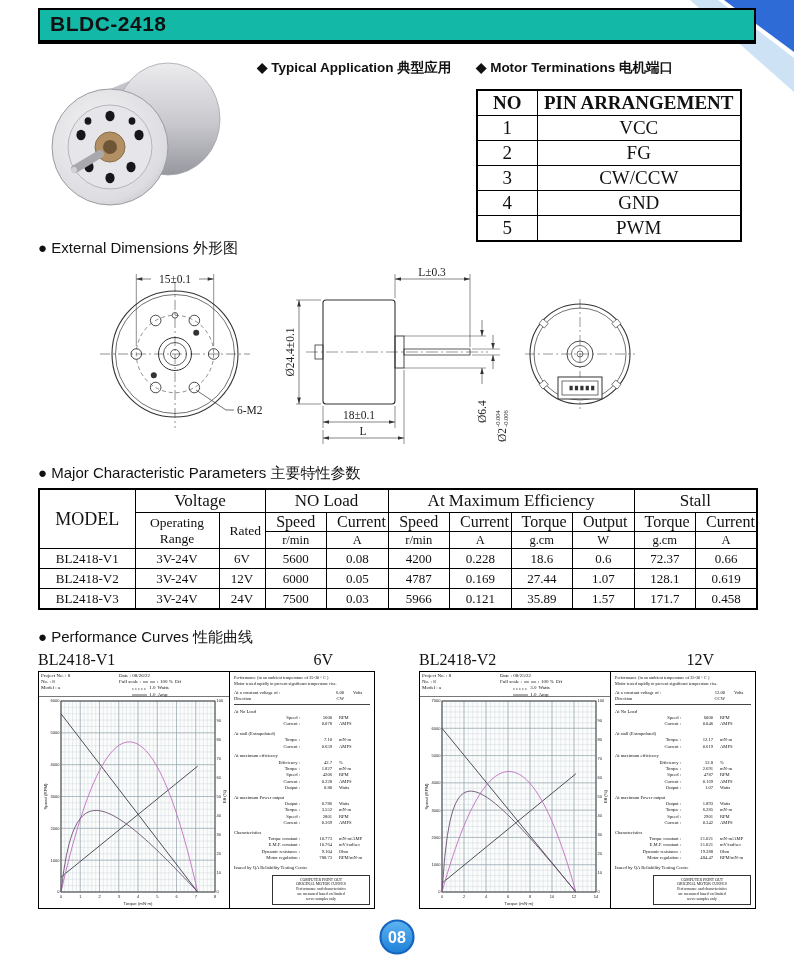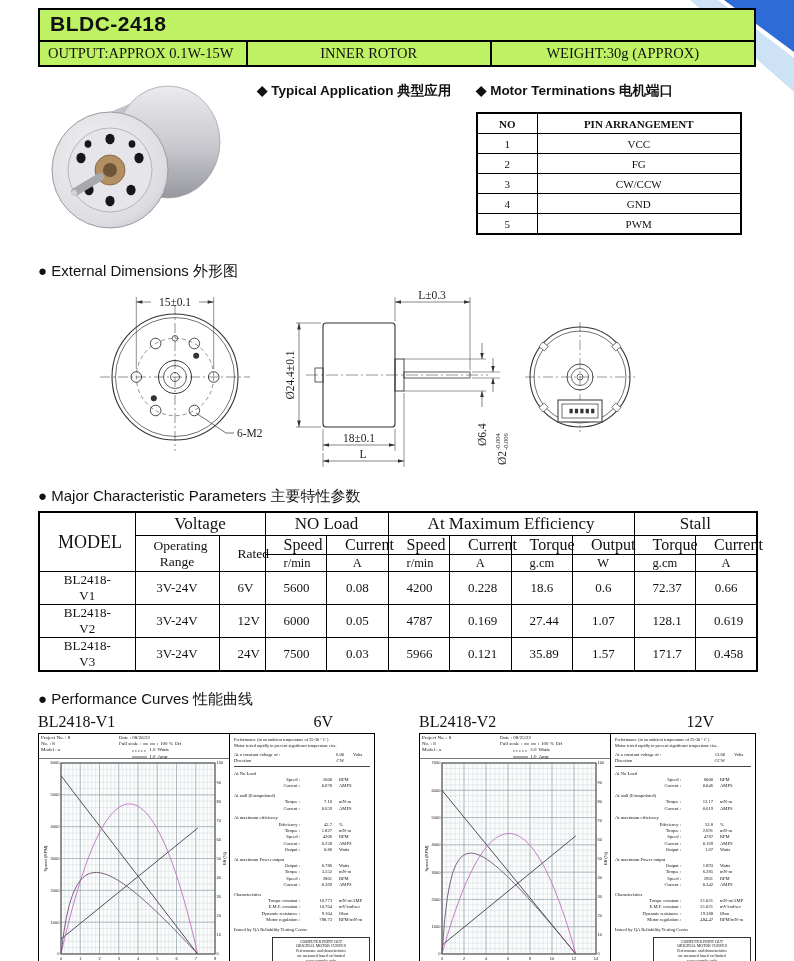--- a/index.html
+++ b/index.html
@@ -2,49 +2,49 @@
 <html><head>
 <meta charset="utf-8">
 <style>
   html,body{margin:0;padding:0;background:#ffffff;}
   .page{position:relative;width:794px;height:961px;background:#fff;overflow:hidden;
         font-family:"Liberation Sans",sans-serif;color:#111;}
   .ribbon{position:absolute;top:0;right:0;}
   .content{position:absolute;left:38px;top:8px;width:718px;}
 
   
-  .hdr{border:2px solid #000;background:#bef264;}
+  .hdr{border:2px solid #000;background:#14b8a6;}
   .hdr-title{font-size:21px;font-weight:bold;letter-spacing:.5px;padding:2px 10px 4px;border-bottom:2px solid #000;}
   .hdr-row{display:flex;font-family:"Liberation Serif",serif;font-size:14.5px;}
   .hdr-cell{padding:3px 8px;box-sizing:border-box;}
   .hdr-cell.c1{width:207px;}
   .hdr-cell.c2{width:245px;border-left:2px solid #000;text-align:center;}
   .hdr-cell.c3{width:266px;border-left:2px solid #000;text-align:center;}
 
   
   .row2{display:flex;margin-top:13px;height:162px;}
   .photo-col{width:205px;}
   .apps-col{width:233px;padding-left:14px;box-sizing:border-box;}
   .pins-col{width:266px;}
   .sec2-head{font-size:13.5px;font-weight:bold;margin:2px 0 10px;}
   .app-list{list-style:none;margin:14px 0 0;padding:0;font-family:"Liberation Serif",serif;font-size:13.5px;line-height:21px;}
-  .pins-table{width:100%;border-collapse:collapse;margin-top:12px;font-family:"Liberation Serif",serif;font-size:11px;table-layout:fixed;}
+  .pins-table{width:100%;border-collapse:collapse;margin-top:12px;font-family:"Liberation Serif",serif;font-size:19px;table-layout:fixed;}
   .pins-table th,.pins-table td{border:1px solid #000;text-align:center;padding:1px 2px;height:17px;}
   .pins-table{border:2px solid #000;}
 
   
   .sec-head{font-size:15px;font-weight:normal;margin:0;}
   .dims-head{margin-top:20px;}
   .params-head{margin-top:8px;}
   .curves-head{margin-top:18px;}
 
   
   .params-table{width:718px;border-collapse:collapse;table-layout:fixed;margin-top:5px;
     font-family:"Liberation Serif",serif;text-align:center;}
-  .params-table th,.params-table td{border:1px solid #000;padding:0 18px;}
+  .params-table th,.params-table td{border:1px solid #000;padding:0 10px;}
   .params-table{border:2px solid #000;}
   .th-group{font-size:17px;font-weight:normal;height:22px;}
   .th-model{font-size:18px;font-weight:normal;text-align:center;}
   .th-sub{font-size:16px;font-weight:normal;height:18px;}
   .th-unit{font-size:12.5px;font-weight:normal;height:16px;}
   .th-op{font-size:13.5px;font-weight:normal;line-height:16px;}
   .params-table td{font-size:13px;height:19px;}
 
   
   .charts-row{display:flex;gap:44px;margin-top:4px;}
@@ -85,25 +85,20 @@
   <svg class="ribbon" width="130" height="95" viewBox="0 0 130 95">
     <polygon points="26,0 54,0 130,58 130,92" fill="#cde2f5"></polygon>
     <polygon points="60,0 130,0 130,52" fill="#2e6bd6"></polygon>
   </svg>
 
   <div class="content">
 
     
     <div class="hdr">
       <div class="hdr-title">BLDC-2418</div>
-      <div class="hdr-row">
-        <div class="hdr-cell c1">OUTPUT:APPROX 0.1W-15W</div>
-        <div class="hdr-cell c2">INNER ROTOR</div>
-        <div class="hdr-cell c3">WEIGHT:30g (APPROX)</div>
-      </div>
     </div>
 
     
     <div class="row2">
       <div class="photo-col">
         <svg width="195" height="158" viewBox="0 0 195 158">
           <defs>
             <linearGradient id="mg" x1="0" y1="0" x2="0" y2="1">
               <stop offset="0" stop-color="#ececef"></stop>
                 <stop offset="0.55" stop-color="#c7c7cd"></stop>

